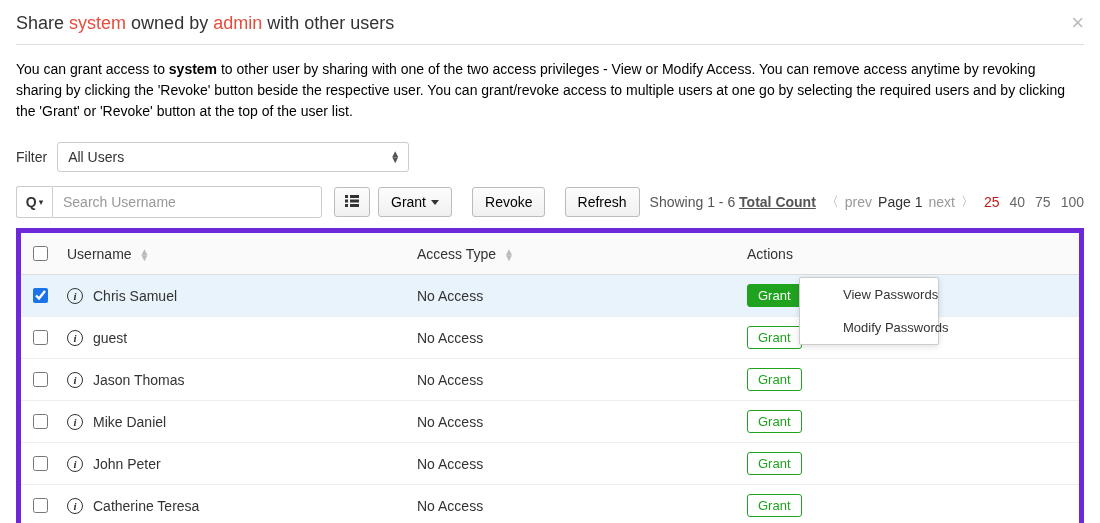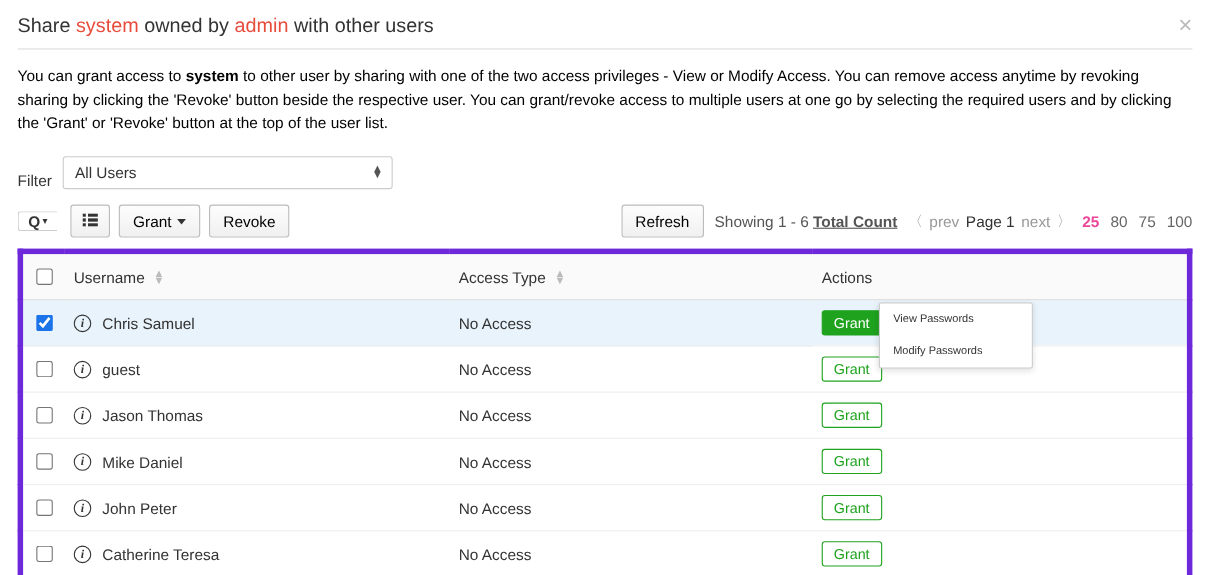--- a/index.html
+++ b/index.html
@@ -32,32 +32,32 @@
   }
   .description {
     font-size: 14px;
     color: #000000;
     line-height: 1.5;
     margin: 14px 0 20px 0;
   }
   .description b { font-weight: 600; }
   .filter-row {
     display: flex;
-    align-items: flex-end;
+    align-items: center;
     gap: 10px;
     margin-bottom: 14px;
   }
   .filter-label { font-size: 14px; }
   .filter-select {
     position: relative;
     border: 1px solid #ccc;
     border-radius: 3px;
     padding: 6px 28px 6px 10px;
     font-size: 14px;
-    width: 300px;
+    width: 352px;
     background: #fff;
   }
   .filter-select .updown {
     position: absolute;
     right: 8px;
     top: 50%;
     transform: translateY(-50%);
     font-size: 10px;
     line-height: 6px;
     color: #555;
@@ -121,21 +121,21 @@
     gap: 10px;
     font-size: 14px;
     color: #555;
   }
   .showing .underline { text-decoration: underline; font-weight: bold; }
   .pager { display: flex; align-items: center; gap: 6px; color:#999;}
   .pager .pagecur { color:#333; }
   .pager .chev { font-size: 13px; }
   .page-sizes { display:flex; gap:10px; }
   .page-sizes span { color:#666; cursor:pointer; }
-  .page-sizes .active { color:#ec4899; font-weight:700; }
+  .page-sizes .active { color:#b91c1c; font-weight:400; }
   table {
     width: 100%;
     border-collapse: collapse;
     border: 5px solid #6d28d9;
   }
   thead th {
     text-align: left;
     font-weight: 400;
     font-size: 14px;
     color: #333;
@@ -186,23 +186,24 @@
     left: 60px;
     background:#fff;
     border:1px solid #ccc;
     border-radius:2px;
     box-shadow: 0 2px 6px rgba(0,0,0,0.12);
     width: 140px;
     z-index: 5;
   }
   .popover div {
     padding:9px 12px;
-    font-size:10px;
+    font-size:13px;
     cursor:pointer;
     white-space:nowrap;
+    margin-left:31px;
   }
 </style>
 </head>
 <body>
 
 <div class="header">
   <div class="header-title">
     <span>Share</span>
     <span class="highlight">system</span>
     <span>owned by</span>
@@ -223,59 +224,60 @@
     <span class="updown">▲<br>▼</span>
   </div>
 </div>
 
 <div class="toolbar">
   <div class="search-group">
     <div class="search-icon-btn">
       <span style="font-weight:600;">Q</span>
         <span style="font-size:9px;margin-left:2px;">▾</span>
     </div>
+    <input class="search-input" type="text" placeholder="Search Username" style="">
   </div>
   <button class="btn list-icon-btn">
     <span>
       <svg width="14" height="12" viewBox="0 0 14 12">
           <rect x="0" y="0" width="3" height="3" fill="#333"></rect>
           <rect x="5" y="0" width="9" height="3" fill="#333"></rect>
           <rect x="0" y="4.5" width="3" height="3" fill="#333"></rect>
           <rect x="5" y="4.5" width="9" height="3" fill="#333"></rect>
           <rect x="0" y="9" width="3" height="3" fill="#333"></rect>
           <rect x="5" y="9" width="9" height="3" fill="#333"></rect>
         </svg>
     </span>
   </button>
   <button class="btn" style="margin-left:8px;">
     <span>Grant</span>
     <span class="caret-down"></span>
   </button>
-  <button class="btn" style="margin-left:8px;">
+  <button class="btn" style="margin-left:20px;">
     <span>Revoke</span>
   </button>
 
   <div class="toolbar-right">
     <button class="btn">
       <span>Refresh</span>
     </button>
     <span class="showing">
       <span>Showing 1 - 6</span>
       <span class="underline">Total Count</span>
     </span>
     <span class="pager">
       <span class="chev">〈</span>
       <span>prev</span>
       <span class="pagecur">Page 1</span>
       <span>next</span>
       <span class="chev">〉</span>
     </span>
     <span class="page-sizes">
       <span class="active">25</span>
-      <span>80</span>
+      <span>40</span>
       <span>75</span>
       <span>100</span>
     </span>
   </div>
 </div>
 
 <table>
   <thead>
     <tr>
       <th class="col-check"><input type="checkbox" style=""></th>

